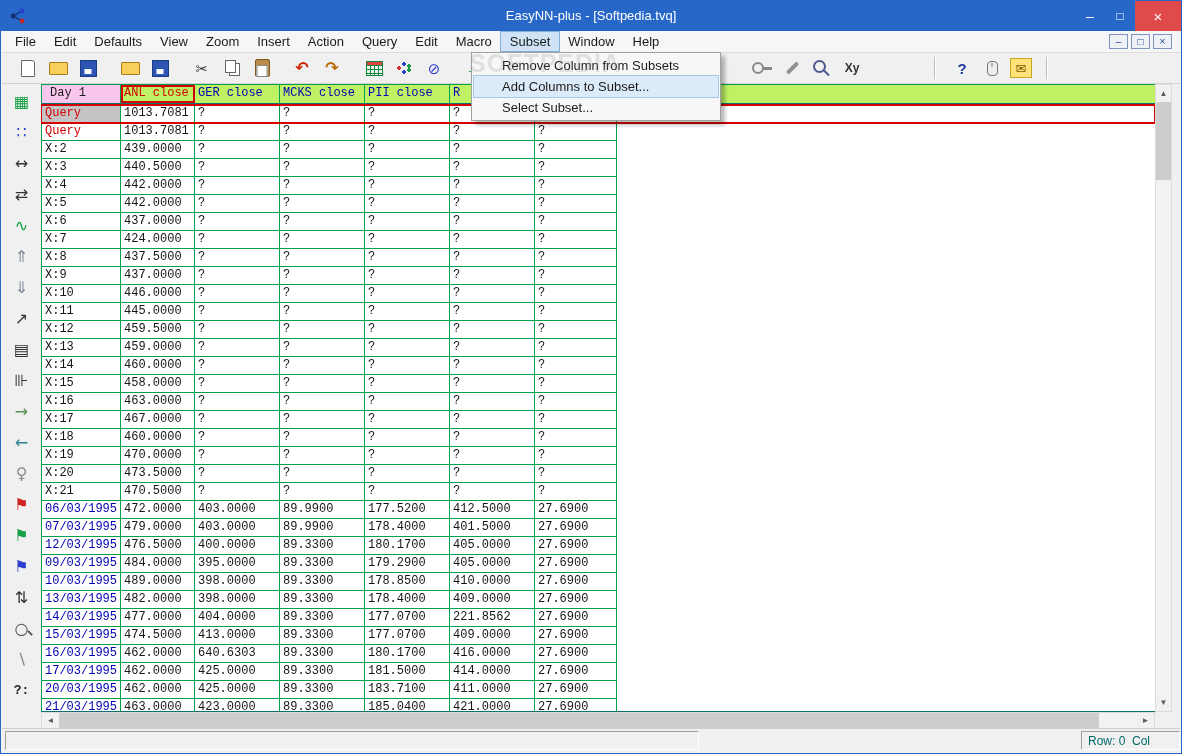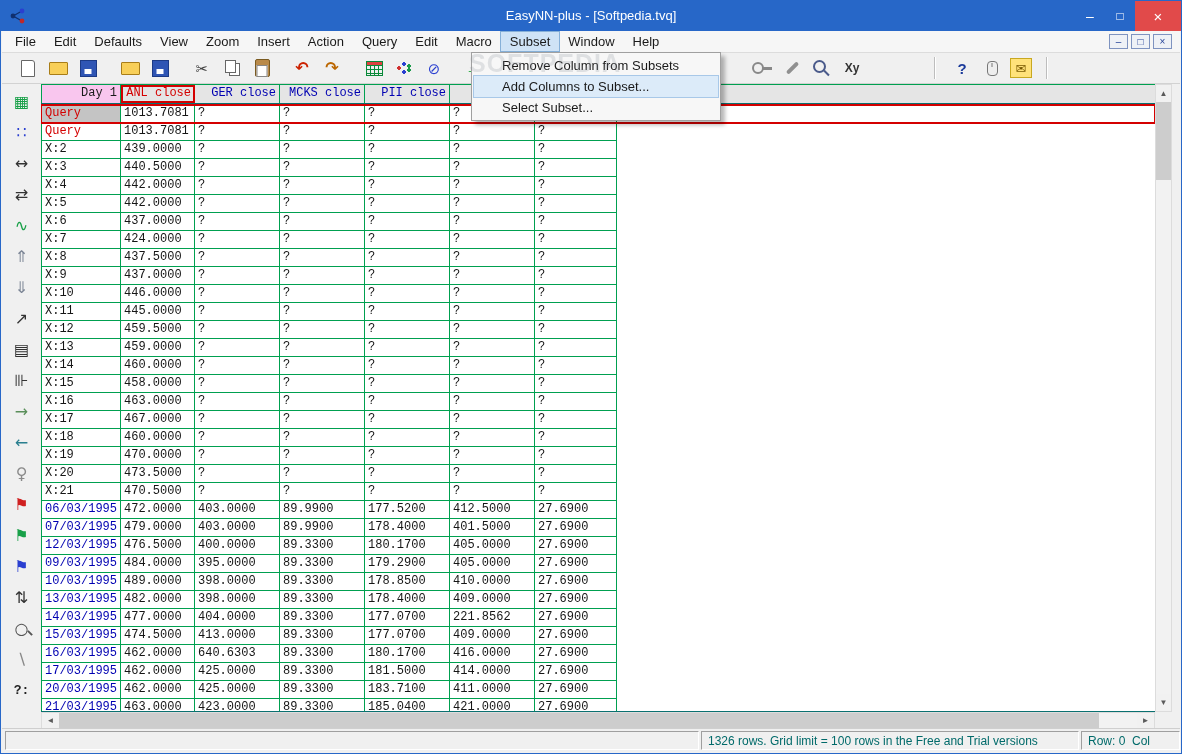--- a/index.html
+++ b/index.html
@@ -97,21 +97,21 @@
     width:6px; height:2px; background:#555; transform:rotate(45deg); }
   .sbtn .sglyph { font-family:"DejaVu Sans",sans-serif; }
   .sbtn[data-name="query-prompt-icon"] .sglyph { font-size:13px; font-weight:bold;
     font-family:"Liberation Mono",monospace; }
 
   
   .grid-viewport { position:absolute; left:40px; top:83px; width:1114px; height:628px;
     background:#fff; border-top:1px solid var(--grid-line);
     border-bottom:1px solid var(--header-underline); overflow:hidden;
     font-family:"Liberation Mono","DejaVu Sans Mono",monospace; font-size:12px; color:#151515; }
-  .grid-header { display:flex; height:20px; border-bottom:2px solid var(--header-underline); background:#e5e5e5;text-align:right; }
+  .grid-header { display:flex; height:20px; border-bottom:2px solid var(--header-underline); background:#bef264; }
   .hcell { height:18px; line-height:17px; padding:0 3px; border-right:1px solid var(--grid-line);
     overflow:hidden; white-space:nowrap; color:var(--blue); flex:0 0 auto; }
   .hcell[data-htype="day"] { background:var(--day-pink); color:#1a1a1a; padding-left:8px; }
   .hcell[data-htype="sel"] { color:var(--red); outline:2px solid var(--red); outline-offset:-2px; }
   .c0 { width:80px; border-left:1px solid var(--grid-line); }
   .c1 { width:74px; }
   .c2,.c3,.c4,.c5 { width:85px; }
   .c6 { width:82px; }
   .grow { display:flex; height:18px; background:#fff; }
   .gcell { height:18px; line-height:17px; padding:0 3px; overflow:hidden; white-space:nowrap;
@@ -769,21 +769,20 @@
   <div class="hscroll" data-name="horizontal-scrollbar">
     <div class="sarrow" data-name="scroll-left-arrow">◄</div>
     <div class="hthumb" data-name="horizontal-scrollbar-thumb"></div>
     <div class="strack" data-name="horizontal-scrollbar-track"></div>
     <div class="sarrow" data-name="scroll-right-arrow">►</div>
   </div>
   <div class="scroll-corner" data-name="scrollbar-corner"></div>
 
   <div class="statusbar" data-name="status-bar">
     <div class="sb-sec sb-sec1" data-name="status-empty-panel"></div>
-    <div class="sb-sec sb-sec2" data-name="status-message">1326 rows. Grid limit = 100 rows in the Free and Trial versions</div>
     <div class="sb-sec sb-sec3" data-name="status-position">Row: 0  Col</div>
   </div>
 
   <div class="dropdown" data-name="subset-dropdown-menu">
 
       <div class="dd-item" data-name="menu-item-remove-column-from-subsets">Remove Column from Subsets</div>
 
       <div class="dd-item" data-name="menu-item-add-columns-to-subset" data-hl="true">Add Columns to Subset...</div>
 
       <div class="dd-item" data-name="menu-item-select-subset">Select Subset...</div>

